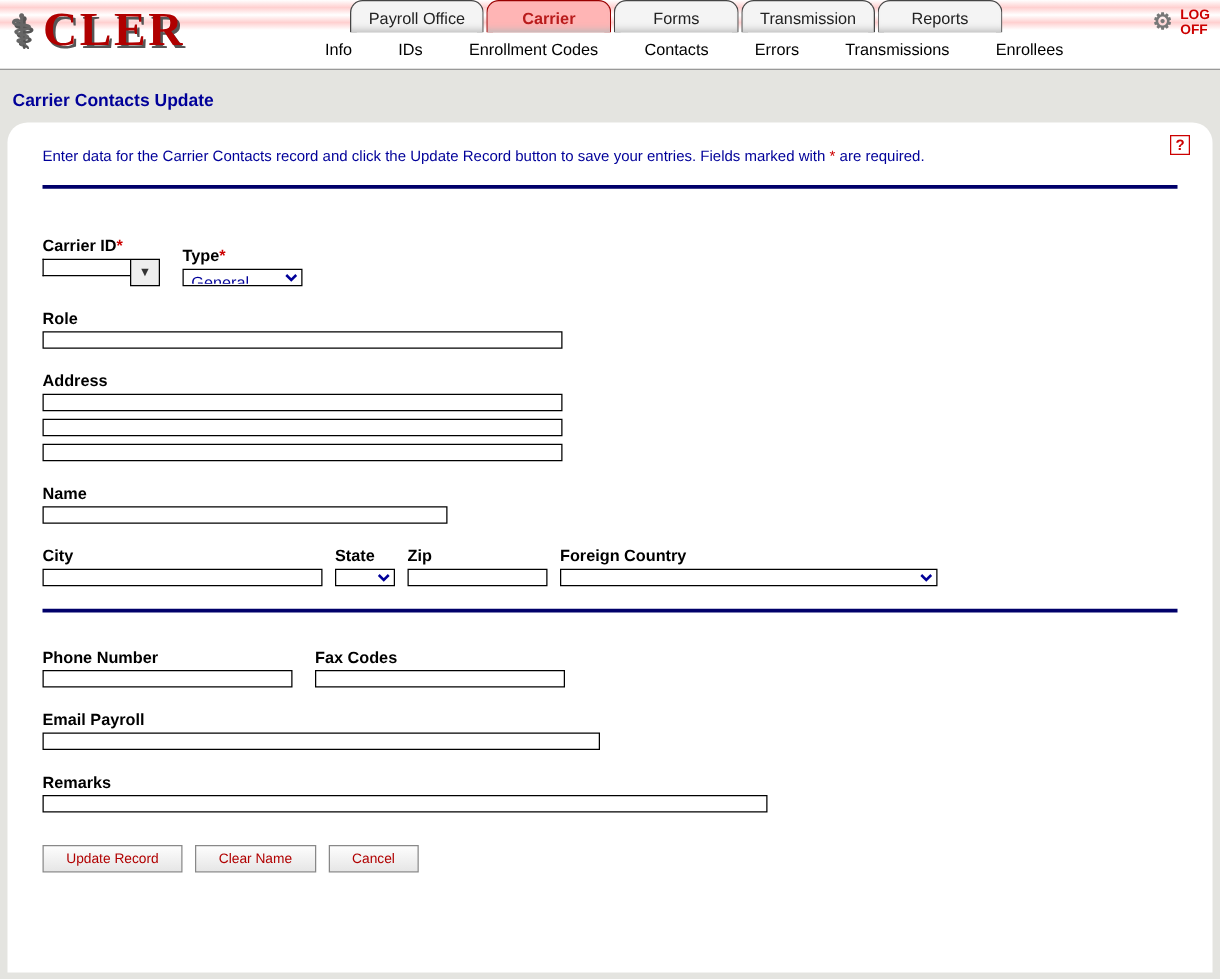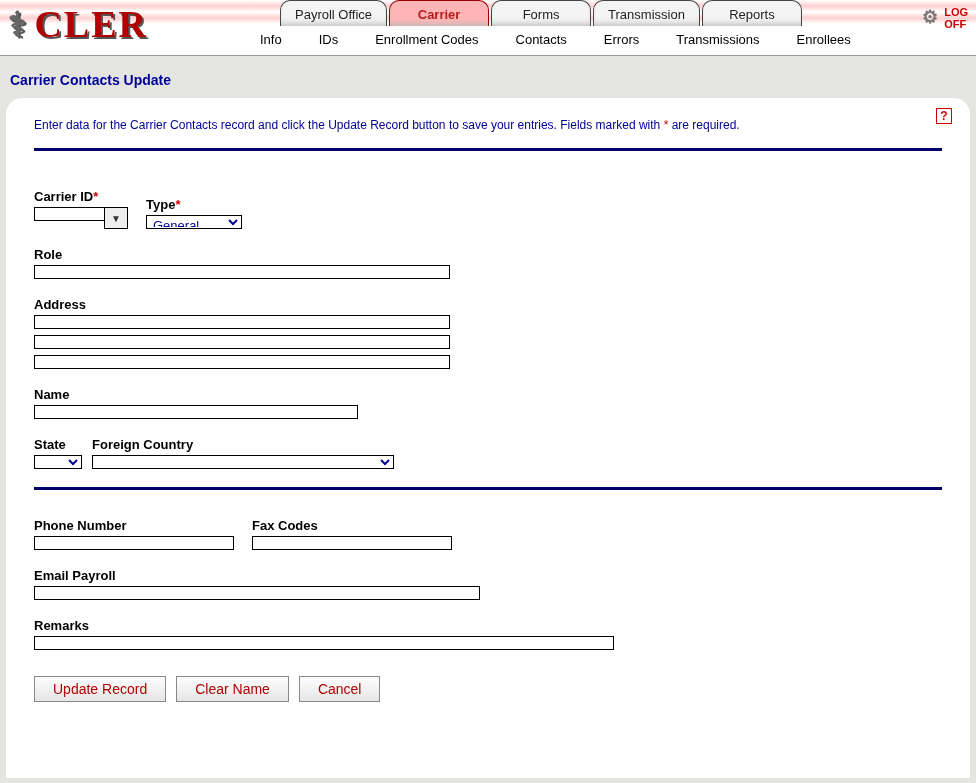--- a/index.html
+++ b/index.html
@@ -160,21 +160,21 @@
 .w-fax { width: 200px; }
 .w-email { width: 446px; }
 .w-remarks { width: 580px; }
 .stack { display:flex; flex-direction:column; gap:6px; }
 .btnrow { display:flex; gap: 10px; margin-top: 26px; }
 button.action {
   background: linear-gradient(#fdfdfd,#e6e6e6);
   border: 1px solid #888;
   color: #b00000;
   padding: 4px 18px;
-  font-size: 14px;
+  font-size: 11px;
   cursor: pointer;
 }
 .carrier-select {
   display:flex;
 }
 .carrier-select input { border-right:none; width:70px;}
 .carrier-select .dd {
   width:24px;height:22px;border:1px solid #000;
   background:#eee; display:flex;align-items:center;justify-content:center;
   cursor:pointer; font-size:10px; color:#333;
@@ -262,26 +262,34 @@
 
   <div class="row">
     <div class="field">
       <label>Name</label>
       <input type="text" class="w-name" value="" style="">
     </div>
   </div>
 
   <div class="row" style="gap:10px;">
     <div class="field">
+      <label>City</label>
+      <input type="text" class="w-city" value="" style="">
+    </div>
+    <div class="field">
       <label>State</label>
       <select class="w-state">
         <option></option>
       </select>
     </div>
     <div class="field">
+      <label>Zip</label>
+      <input type="text" class="w-zip" value="" style="">
+    </div>
+    <div class="field">
       <label>Foreign Country</label>
       <select class="w-fcountry">
         <option></option>
       </select>
     </div>
   </div>
 
   <hr class="heavy2">
 
   <div class="row">

